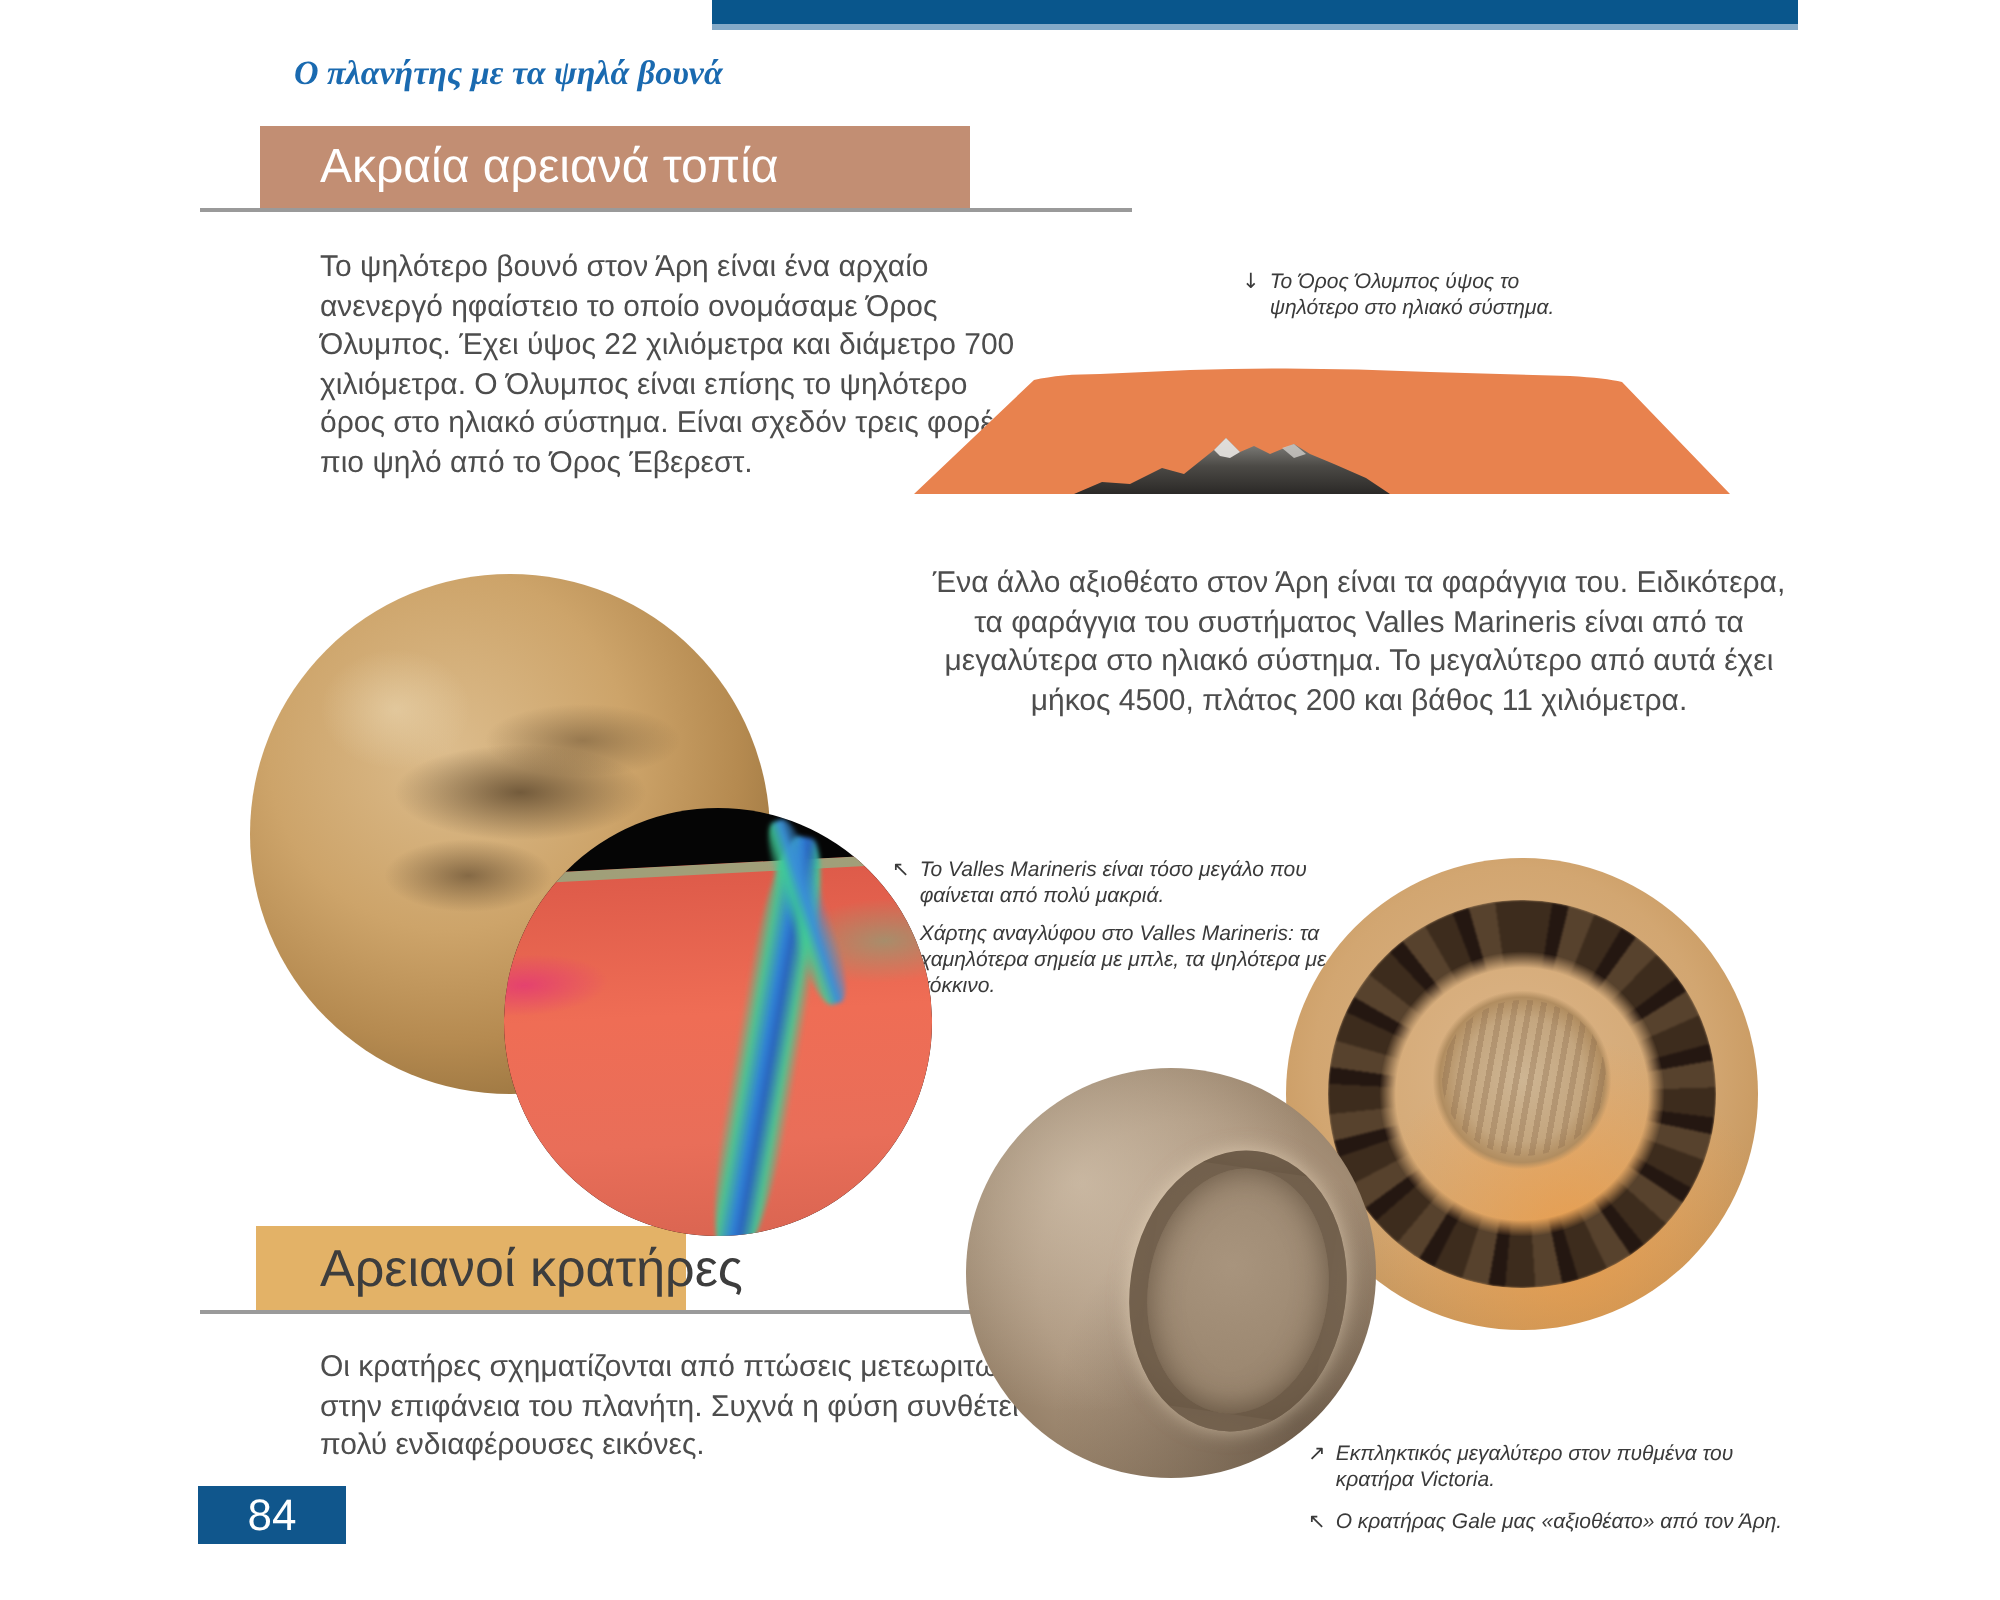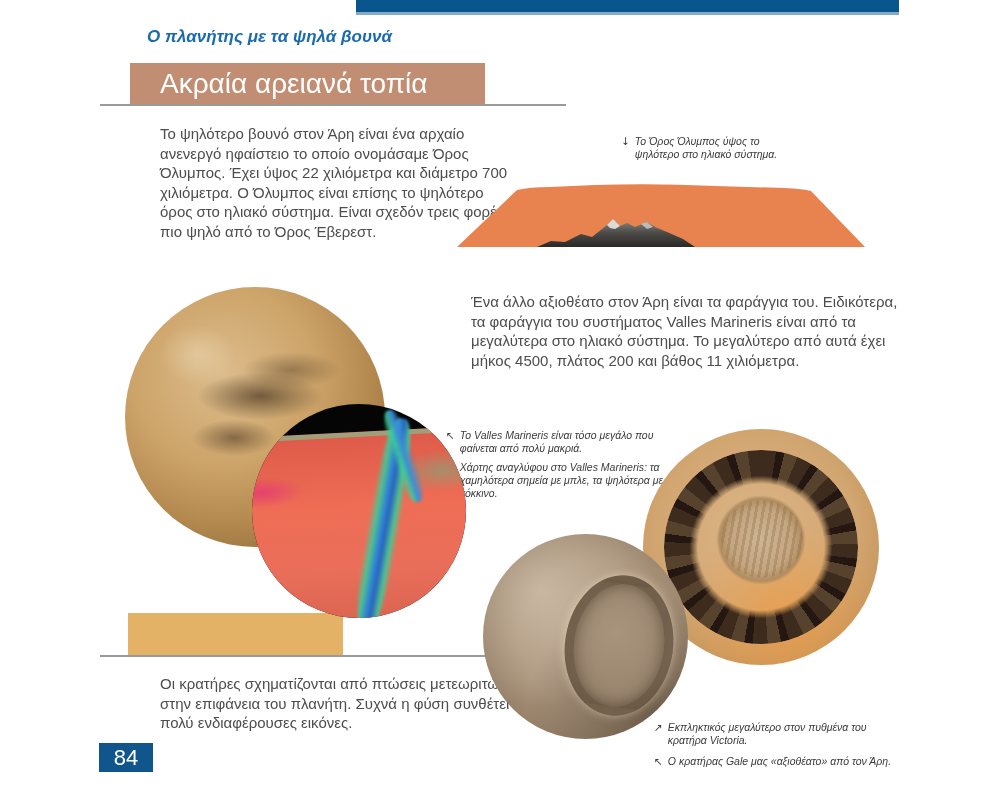--- a/index.html
+++ b/index.html
@@ -6,25 +6,25 @@
   #page{
     position:relative;width:1000px;height:800px;background:#ffffff;overflow:hidden;
     font-family:"Liberation Sans",sans-serif;color:#4d4d4d;
   }
   .abs{position:absolute;}
 
   
   .top-bar{left:356px;top:0;width:543px;height:12px;background:#09568c;border-bottom:3px solid #84aac8;}
 
   
-  .eyebrow{left:147px;top:27px;font-size:17px;font-style:italic;font-weight:bold;color:#1a6ab0;}
+  .eyebrow{left:147px;top:27px;font-size:17px;font-style:italic;font-weight:bold;color:#1a6ab0;font-family:Liberation Serif, serif;}
 
   
   .banner1{left:130px;top:63px;width:355px;height:42px;background:#c28e73;}
-  .title1{left:160px;top:63px;height:42px;line-height:42px;font-size:28px;color:#ffffff;white-space:nowrap;}
+  .title1{left:160px;top:63px;height:42px;line-height:42px;font-size:24px;color:#ffffff;white-space:nowrap;}
   .rule1{left:100px;top:104px;width:466px;height:2px;background:#9a9a9a;}
 
   .banner2{left:128px;top:613px;width:215px;height:43px;background:#e3b267;}
   .title2{left:160px;top:613px;height:43px;line-height:43px;font-size:26px;color:#3d3d3d;white-space:nowrap;}
   .rule2{left:100px;top:655px;width:397px;height:2px;background:#9a9a9a;}
 
   
   .para{font-size:15px;line-height:19.5px;color:#4d4d4d;}
   .para1{left:160px;top:124px;width:356px;}
   .para2{left:455px;top:276px;width:437px;}
@@ -105,21 +105,21 @@
       radial-gradient(circle at 55% 50%, #b5a08a 0%, #a8927a 50%, #8f7a62 82%, #6f5f4b 100%);
   }
   .gale-crater{
     position:absolute;left:40%;top:20%;width:44%;height:60%;border-radius:50%;transform:rotate(8deg);
     border:9px solid rgba(72,56,40,0.5);
     background:radial-gradient(circle at 45% 40%, #a8947d 0%, #9a866f 70%, #84715b 100%);
     box-shadow:0 0 10px rgba(245,228,200,0.55), inset 0 0 16px rgba(58,44,30,0.55);
   }
 
   
-  .pagenum{left:99px;top:743px;width:54px;height:29px;background:#10568c;color:#ffffff;
+  .pagenum{left:99px;top:743px;width:74px;height:29px;background:#10568c;color:#ffffff;
     font-size:22px;line-height:29px;text-align:center;}
 
   svg.mountains{left:455px;top:177px;z-index:1;}
 </style>
 </head>
 <body>
 
 <div id="page">
 
   <div class="abs top-bar"></div>
@@ -145,21 +145,21 @@
       </linearGradient>
     </defs>
     <path fill="#e8824e" d="M2,70 L62,13 Q75,10 95,10 L140,8 Q200,6 260,9 L330,11 Q348,12 356,14 L410,70 Z"></path>
     <path fill="url(#evg)" d="M82,70 L96,64 L110,65 L126,57 L137,60 L152,48 L158,42 L165,49 L172,46 L180,50 L192,45 L200,50 L212,55 L228,62 L240,70 Z"></path>
     <polygon fill="#e9e7e3" opacity="0.9" points="152,48 158,42 165,49 160,52 155,51"></polygon>
     <polygon fill="#cfcdc9" opacity="0.8" points="186,47 192,45 198,50 192,52"></polygon>
   </svg>
   <span class="abs mtn-label lbl-olympus">Όλυμπος</span>
   <span class="abs mtn-label lbl-everest">Έβερεστ</span>
 
-  <p class="abs para para2" style="margin:16px;">Ένα άλλο αξιοθέατο στον Άρη είναι τα φαράγγια του. Ειδικότερα, τα φαράγγια του συστήματος Valles Marineris είναι από τα μεγαλύτερα στο ηλιακό σύστημα. Το μεγαλύτερο από αυτά έχει μήκος 4500, πλάτος 200 και βάθος 11 χιλιόμετρα.</p>
+  <p class="abs para para2" style="margin:6px;text-align:center;">Ένα άλλο αξιοθέατο στον Άρη είναι τα φαράγγια του. Ειδικότερα, τα φαράγγια του συστήματος Valles Marineris είναι από τα μεγαλύτερα στο ηλιακό σύστημα. Το μεγαλύτερο από αυτά έχει μήκος 4500, πλάτος 200 και βάθος 11 χιλιόμετρα.</p>
 
   <div class="abs globe"></div>
 
   <div class="abs topo">
     <div class="topo-terrain"></div>
     <div class="topo-canyon"></div>
     <div class="topo-canyon-branch"></div>
   </div>
 
   <div class="abs cap cap-globe">
@@ -174,20 +174,21 @@
   <div class="abs victoria">
     <div class="victoria-ring"></div>
     <div class="victoria-dunes"></div>
   </div>
 
   <div class="abs gale">
     <div class="gale-crater"></div>
   </div>
 
   <div class="abs banner2"></div>
+  <h2 class="abs title2" style="margin:0;font-weight:normal;">Αρειανοί κρατήρες</h2>
   <div class="abs rule2"></div>
 
   <p class="abs para para3" style="margin:0;">Οι κρατήρες σχηματίζονται από πτώσεις μετεωριτών στην επιφάνεια του πλανήτη. Συχνά η φύση συνθέτει πολύ ενδιαφέρουσες εικόνες.</p>
 
   <div class="abs cap cap-victoria">
     <span class="arr">↗</span>
     <span>Εκπληκτικός μεγαλύτερο στον πυθμένα του κρατήρα Victoria.</span>
   </div>
   <div class="abs cap cap-gale">
     <span class="arr">↖</span>

